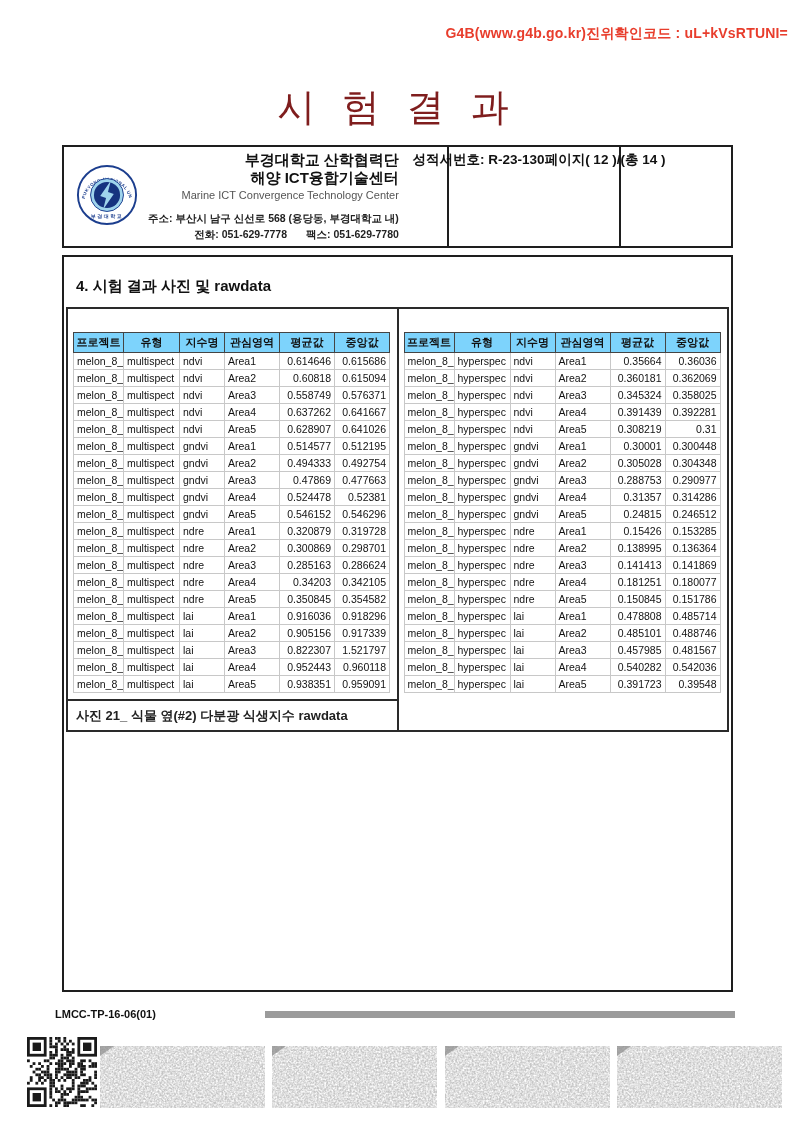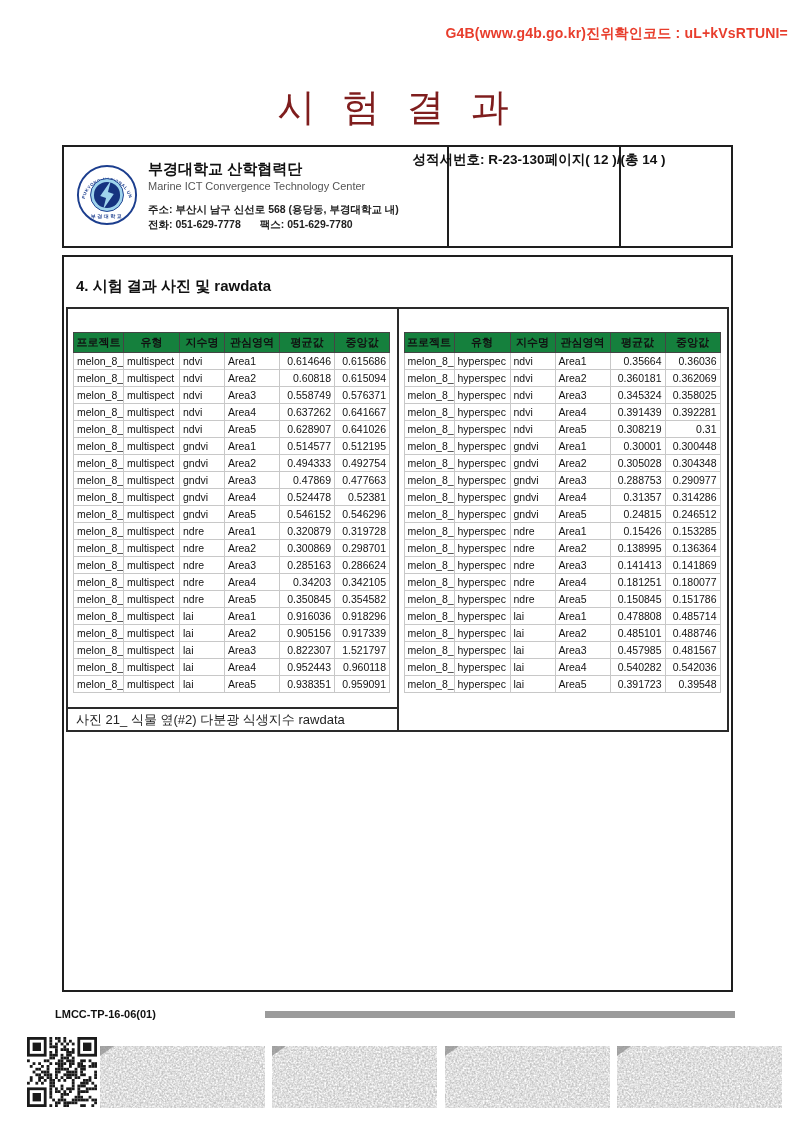--- a/index.html
+++ b/index.html
@@ -12,45 +12,45 @@
              font-size:38px;font-weight:normal;letter-spacing:8px;color:#7f1d1d;}
 
   
   .header-box{position:absolute;left:62px;top:145px;width:671px;height:103px;
               border:2px solid #1e1e1e;display:flex;box-sizing:border-box;}
   .hb-left{width:385px;border-right:2px solid #1e1e1e;box-sizing:border-box;
            display:flex;align-items:center;padding-left:12px;gap:10px;}
   .hb-mid{width:172px;border-right:2px solid #1e1e1e;box-sizing:border-box;
           display:flex;justify-content:center;padding-left:10px;}
   .hb-right{flex:1;}
-  .org-text{line-height:1.25;}
+  .org-text{line-height:1.25;text-align:right;}
   .org-line1,.org-line2{font-size:15px;font-weight:bold;color:#111;}
   .org-en{font-size:11px;color:#555;margin:1px 0 8px 0;}
   .org-small{font-size:10.5px;font-weight:bold;color:#222;line-height:1.5;}
   .org-fax{margin-left:19px;}
   .report-line{font-size:13.5px;font-weight:bold;color:#111;line-height:1.9;white-space:nowrap;}
 
   
   .main-box{position:absolute;left:62px;top:255px;width:671px;height:737px;
             border:2px solid #1e1e1e;box-sizing:border-box;}
   .section-title{position:absolute;left:12px;top:20px;font-size:15px;font-weight:bold;color:#111;}
 
   .panels{position:absolute;left:2px;top:50px;width:663px;display:flex;}
   .panel{flex:1 1 0;height:425px;border:2px solid #2a2a2a;box-sizing:border-box;
          position:relative;background:#fff;}
   .panel+.panel{margin-left:-2px;}
-  .caption{position:absolute;left:0;right:0;bottom:0;height:23px;border-top:2px solid #2a2a2a;
-           display:flex;align-items:center;padding-left:8px;font-size:13px;color:#222;box-sizing:border-box;}
+  .caption{position:absolute;left:0;right:0;bottom:0;height:31px;border-top:2px solid #2a2a2a;
+           display:flex;align-items:center;padding-left:8px;font-size:13px;color:#222;box-sizing:border-box;font-weight:bold;}
 
   table.data-table{border-collapse:collapse;table-layout:fixed;width:316px;
                    margin:23px 0 0 5px;font-size:10.5px;}
   .data-table col.c0{width:50px}.data-table col.c1{width:56px}.data-table col.c2{width:45px}
   .data-table col.c3{width:55px}.data-table col.c4{width:55px}.data-table col.c5{width:55px}
   .data-table th{border:1px solid #444;font-weight:bold;font-size:11px;height:19px;
-                 padding:0 2px;background:#15803d;white-space:nowrap;overflow:hidden;font-family:Liberation Serif, serif;}
+                 padding:0 2px;background:#7dd3fc;white-space:nowrap;overflow:hidden;font-family:Liberation Serif, serif;}
   .data-table td{border:1px solid #c8c8c8;height:16px;padding:0 3px;white-space:nowrap;
                  overflow:hidden;background:#fff;}
   .data-table td.txt{text-align:left;}
   .data-table td.num{text-align:right;}
 
   .doc-code{position:absolute;left:55px;top:1008px;font-size:11px;font-weight:bold;color:#111;}
   .divider-bar{position:absolute;left:265px;top:1011px;width:470px;height:7px;background:#9b9b9b;}
 
   .qr{position:absolute;left:27px;top:1037px;width:70px;height:70px;}
   .noise-strip{position:absolute;top:1046px;width:165px;height:62px;}
@@ -77,20 +77,21 @@
             <textPath href="#ringtop">PUKYONG NATIONAL UNIVERSITY</textPath>
           </text>
           <text x="32" y="56" font-size="5.2" fill="#1c3e8e" text-anchor="middle" font-weight="bold" letter-spacing="1.5">부경대학교</text>
           <circle cx="32" cy="32" r="17" fill="#9fd4ec" stroke="#1c3e8e" stroke-width="1"></circle>
           <circle cx="32" cy="32" r="13.5" fill="#16337f"></circle>
           <path d="M36 17 L25 33 L31 35 L28 47 L39 31 L33 29 Z" fill="#9fd4ec"></path>
         </svg>
       </span>
       <div class="org-text">
         <div class="org-line1">부경대학교 산학협력단</div>
+        <div class="org-line2">해양 ICT융합기술센터</div>
         <div class="org-en">Marine ICT Convergence Technology Center</div>
         <div class="org-small">주소: 부산시 남구 신선로 568 (용당동, 부경대학교 내)</div>
         <div class="org-small">
           <span>전화: 051-629-7778</span><span class="org-fax">팩스:  051-629-7780</span>
         </div>
       </div>
     </div>
     <div class="hb-mid">
       <div class="report-line">성적서번호: R-23-130</div>
       <div class="report-line">페이지( 12 )/(총 14 )</div>

